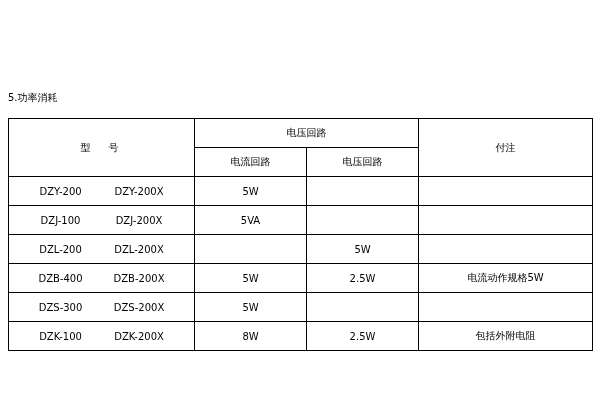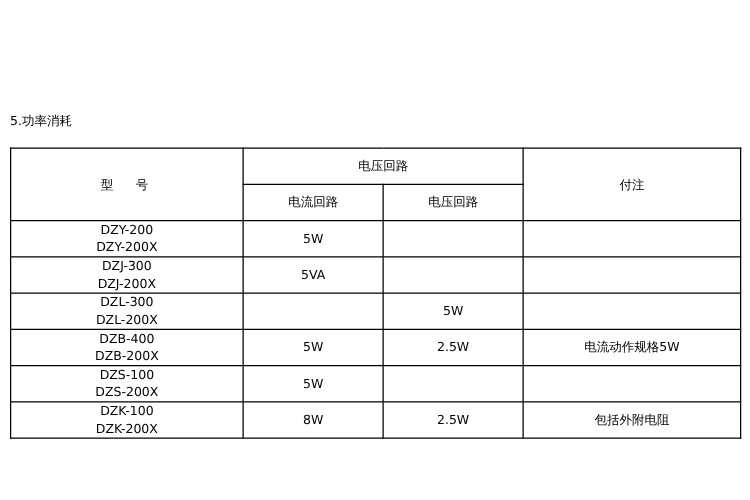--- a/index.html
+++ b/index.html
@@ -55,21 +55,20 @@
   .col-cur   { width: 112px; }
   .col-note  { width: 174px; }
 
   .model-cell {
     display: flex;
     justify-content: space-around;
     align-items: center;
     height: 28px;
     padding: 0 14px;
     box-sizing: border-box;
-    flex-direction: column;
   }
   .model-cell span {
     font-size: 10px;
     white-space: nowrap;
   }
   .hdr-model {
     letter-spacing: 4px;
   }
   .hdr-power {
     font-size: 10px;
@@ -112,32 +111,32 @@
               <span>DZY-200X</span>
             </div>
           </td>
           <td>5W</td>
           <td></td>
           <td></td>
         </tr>
         <tr>
           <td>
             <div class="model-cell">
-              <span>DZJ-300</span>
+              <span>DZJ-100</span>
               <span>DZJ-200X</span>
             </div>
           </td>
           <td>5VA</td>
           <td></td>
           <td></td>
         </tr>
         <tr>
           <td>
             <div class="model-cell">
-              <span>DZL-300</span>
+              <span>DZL-200</span>
               <span>DZL-200X</span>
             </div>
           </td>
           <td></td>
           <td>5W</td>
           <td></td>
         </tr>
         <tr>
           <td>
             <div class="model-cell">
@@ -145,21 +144,21 @@
               <span>DZB-200X</span>
             </div>
           </td>
           <td>5W</td>
           <td>2.5W</td>
           <td>电流动作规格5W</td>
         </tr>
         <tr>
           <td>
             <div class="model-cell">
-              <span>DZS-100</span>
+              <span>DZS-300</span>
               <span>DZS-200X</span>
             </div>
           </td>
           <td>5W</td>
           <td></td>
           <td></td>
         </tr>
         <tr>
           <td>
             <div class="model-cell">

